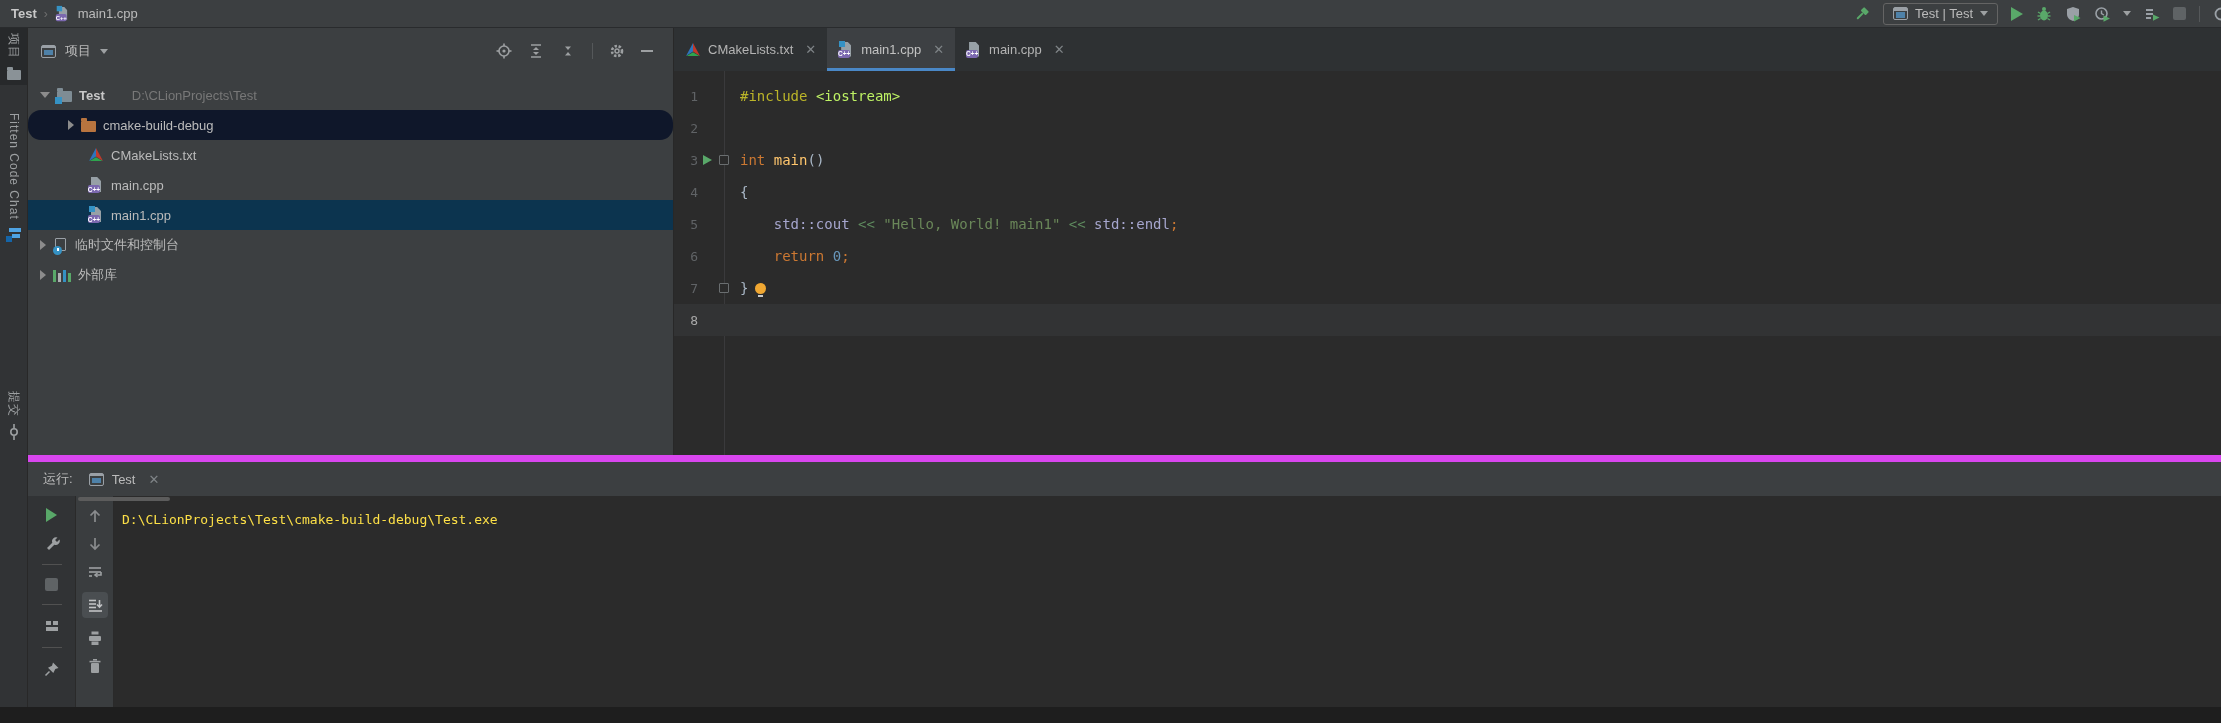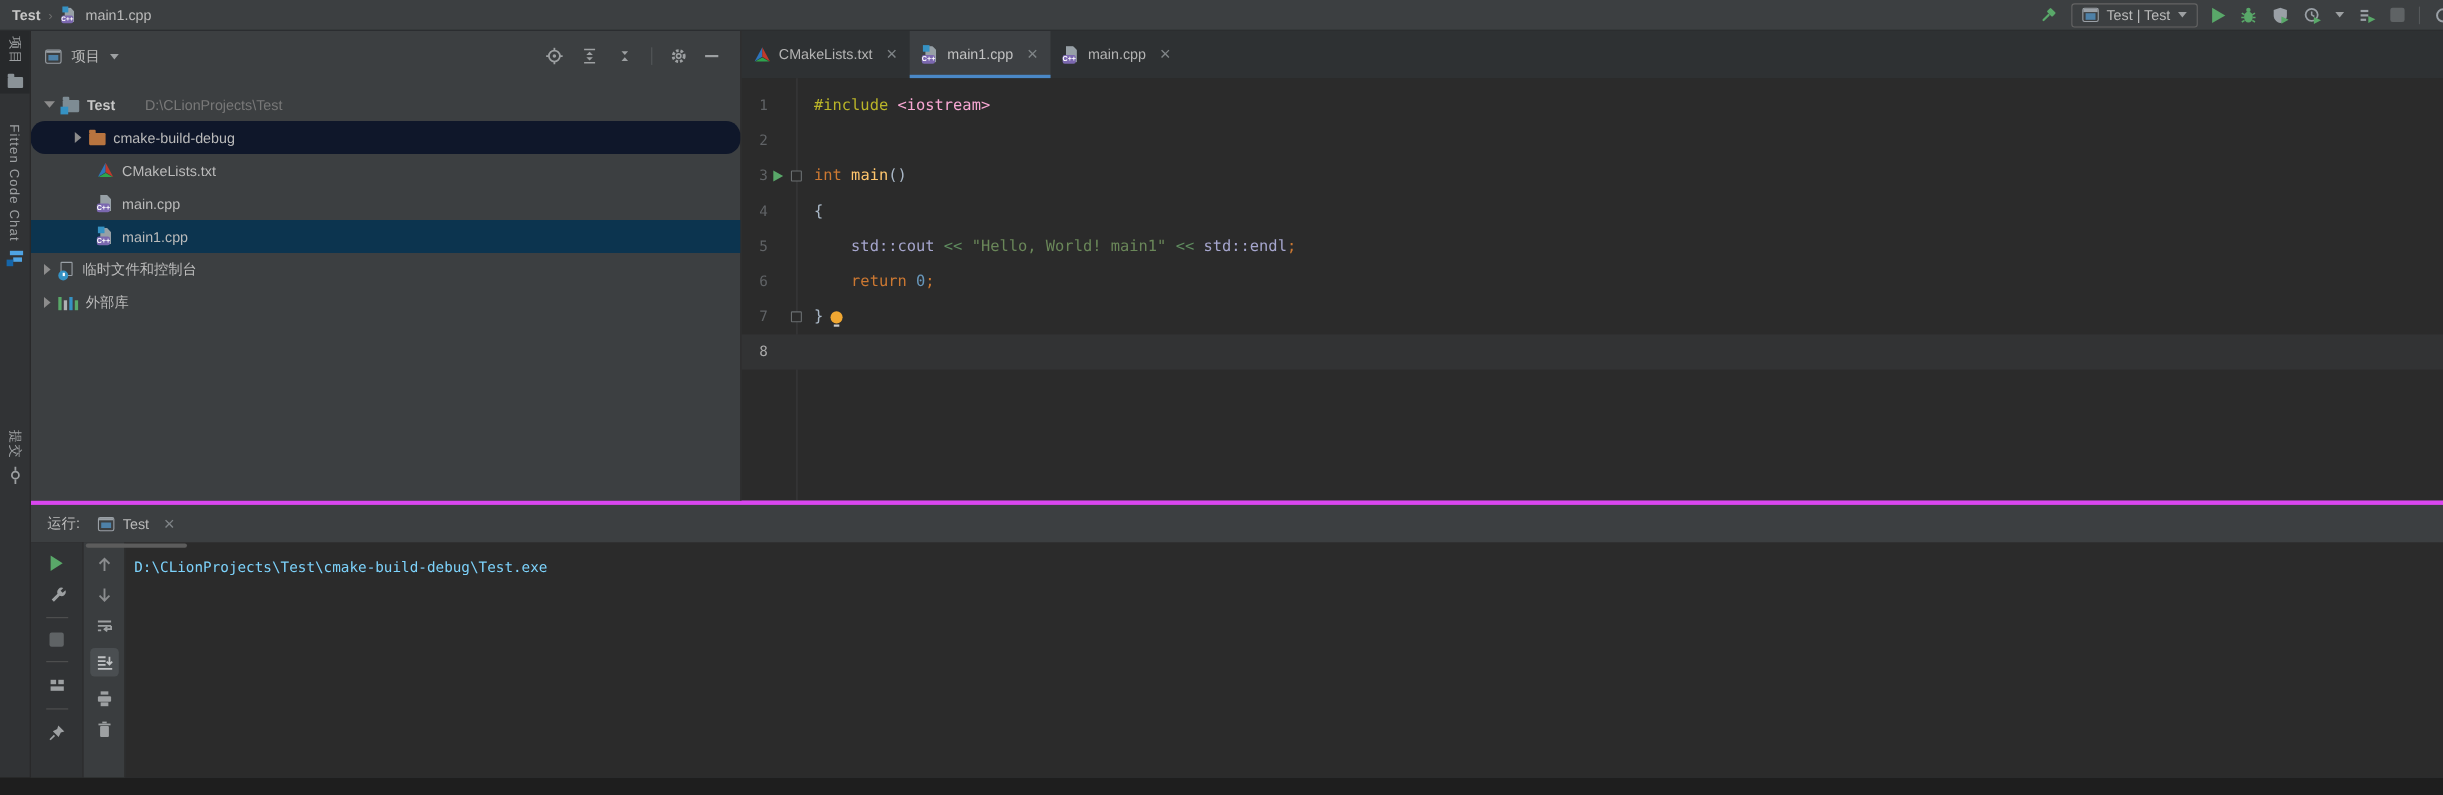--- a/index.html
+++ b/index.html
@@ -96,37 +96,37 @@
   .ln{width:24px;text-align:right;color:#606366;font-size:13px;flex:none;}
   .line.current .ln{color:#A9A9A9;}
   .run-slot{width:18px;flex:none;display:flex;justify-content:center;align-items:center;}
   .fold-slot{width:16px;flex:none;display:flex;justify-content:center;align-items:center;z-index:2;}
   .code{white-space:pre;padding-left:8px;color:#A9B7C6;display:flex;align-items:center;}
   .run-arrow{width:0;height:0;border-top:5.5px solid transparent;border-bottom:5.5px solid transparent;border-left:9px solid #59A869;}
   .fold-marker{width:8px;height:8px;border:1px solid #6a6e70;background:#2B2B2B;border-radius:1px;}
   .bulb{width:11px;height:11px;border-radius:50%;background:#F0A732;margin-left:7px;position:relative;flex:none;}
   .bulb::after{content:'';position:absolute;left:3px;bottom:-3px;width:5px;height:2px;background:#c9c9c9;}
 
-  .tok-directive{color:#BBB529;} .tok-header{color:#f9a8d4;} .tok-kw{color:#CC7832;text-align:right;}
+  .tok-directive{color:#BBB529;} .tok-header{color:#bef264;} .tok-kw{color:#CC7832;text-align:right;}
   .tok-fn{color:#FFC66D;} .tok-plain{color:#A9B7C6;} .tok-ns{color:#A6A6CE;}
   .tok-op{color:#5F8C5F;} .tok-str{color:#6A8759;} .tok-num{color:#6897BB;} .tok-semi{color:#CC7832;}
 
   
-  .run-panel{position:absolute;left:28px;top:455px;right:0;bottom:0;background:#3C3F41;border-top:4px solid #d946ef;}
+  .run-panel{position:absolute;left:28px;top:455px;right:0;bottom:0;background:#3C3F41;border-top:7px solid #d946ef;}
   .rp-header{height:34px;display:flex;align-items:center;gap:16px;padding-left:15px;font-size:13px;color:#BBBBBB;}
   .rp-tab{display:flex;align-items:center;gap:8px;}
   .rp-body{position:absolute;top:34px;left:0;right:0;bottom:0;background:#2B2B2B;}
   .col1{position:absolute;left:0;top:0;bottom:0;width:47px;background:#313335;border-right:1px solid #2a2a2a;
         display:flex;flex-direction:column;align-items:center;padding-top:12px;gap:13px;}
   .col2{position:absolute;left:48px;top:0;bottom:0;width:37px;background:#3A3D3F;border-right:1px solid #2a2a2a;
         display:flex;flex-direction:column;align-items:center;padding-top:12px;gap:12px;}
   .csep{width:20px;height:1px;background:#515151;}
   .sel-box{width:26px;height:26px;border-radius:4px;background:#4A4E51;display:flex;align-items:center;justify-content:center;}
   .console{position:absolute;left:86px;top:0;right:0;bottom:0;padding:7px 0 0 8px;
-           font-family:"DejaVu Sans Mono","Liberation Mono",monospace;font-size:13px;color:#7dd3fc;}
+           font-family:"DejaVu Sans Mono","Liberation Mono",monospace;font-size:13px;color:#fde047;}
   .cline{height:33px;line-height:33px;white-space:pre;}
   .hthumb{position:absolute;left:50px;top:1px;width:92px;height:4px;background:#5c5c5c;border-radius:2px;}
   .play-tri{width:0;height:0;border-top:7px solid transparent;border-bottom:7px solid transparent;border-left:11px solid #59A869;}
 </style>
 </head>
 <body>
 
 <div id="app">
 
   <div class="titlebar">

